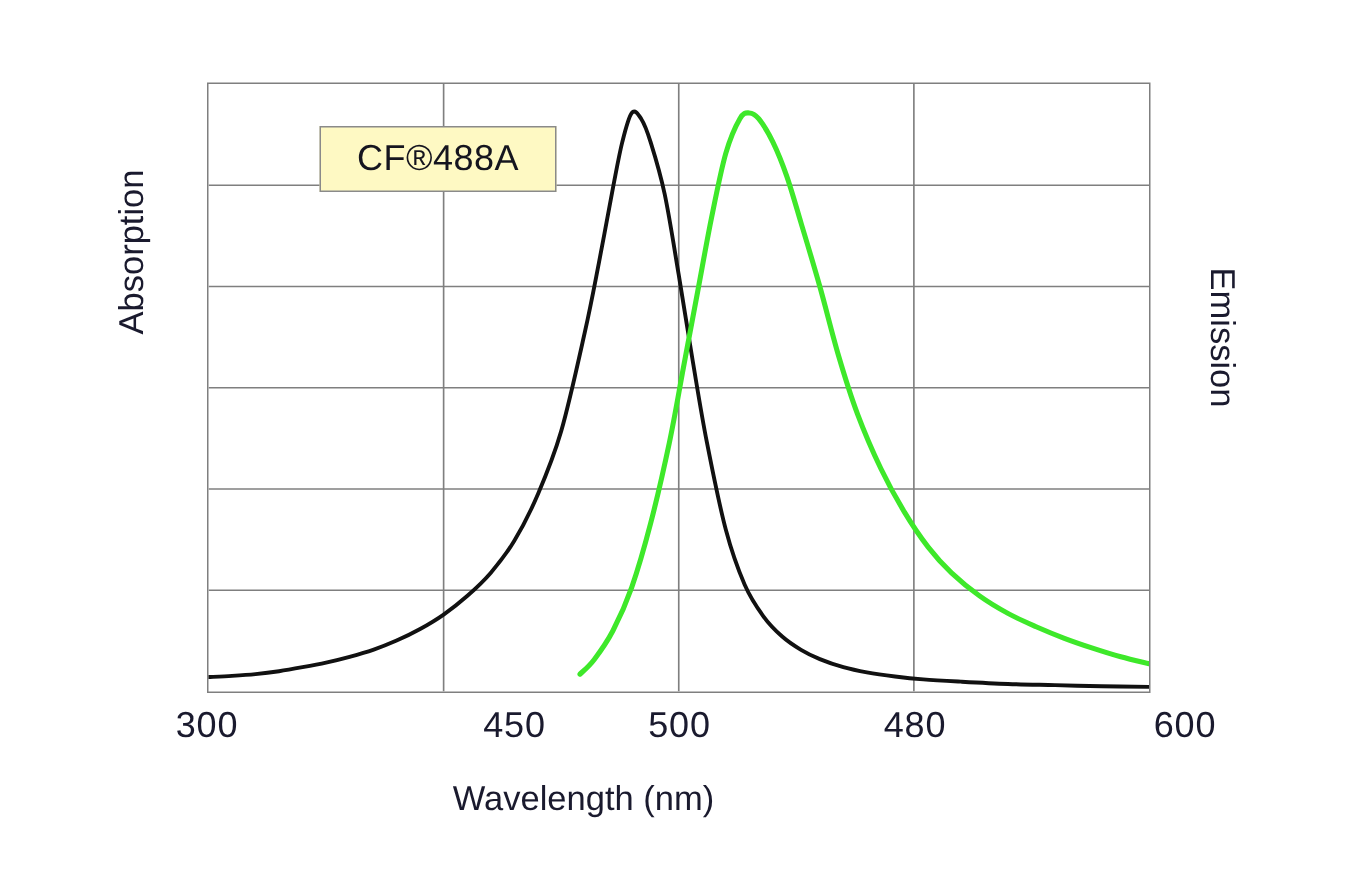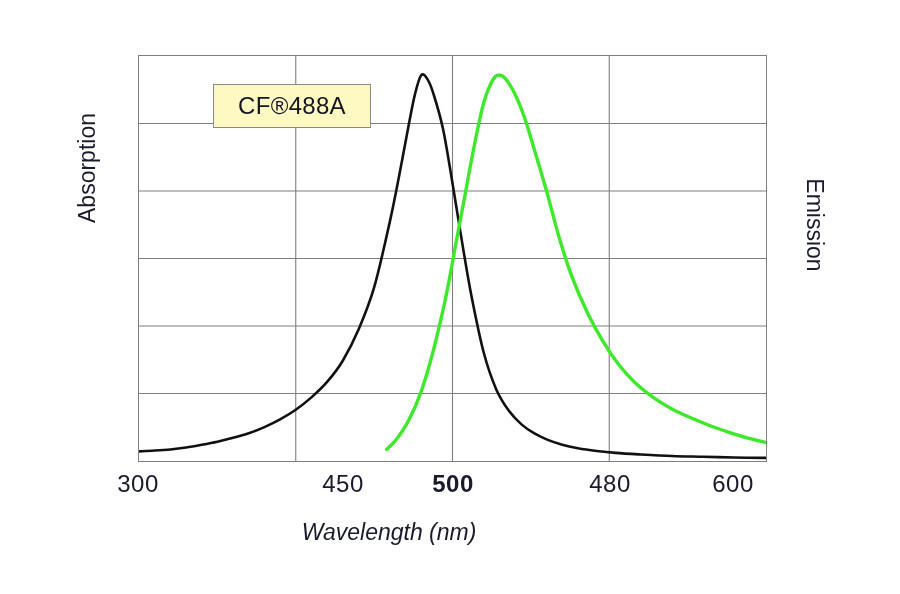--- a/index.html
+++ b/index.html
@@ -49,21 +49,20 @@
   }
   
   #x-axis-title {
     position: absolute;
     left: 0;
     top: 519px;
     width: 778px;
     text-align: center;
     font-size: 23px;
     color: #1a1a2e;
-    font-style: italic;
   }
   #y-axis-title-left {
     position: absolute;
     left: 74px;
     top: 168px;
     width: 160px;
     text-align: center;
     font-size: 23px;
     color: #1a1a2e;
     transform: rotate(-90deg);
@@ -120,23 +119,23 @@
         <line x1="471.75" x2="471.75" y1="0" y2="407" stroke="#7f7f7f" stroke-width="1.1"></line>
       </svg>
     <svg id="curves-svg" viewBox="0 0 629 407" preserveAspectRatio="none">
         <path d="M 0.00 397.31 C 2.62 397.18, 10.48 396.86, 15.73 396.53 C 20.97 396.21, 26.21 395.89, 31.45 395.37 C 36.69 394.85, 41.93 394.21, 47.17 393.43 C 52.42 392.66, 57.66 391.69, 62.90 390.72 C 68.14 389.75, 73.38 388.78, 78.63 387.62 C 83.87 386.46, 89.11 385.16, 94.35 383.74 C 99.59 382.32, 104.83 380.90, 110.07 379.09 C 115.32 377.28, 120.56 375.22, 125.80 372.89 C 131.04 370.56, 136.28 368.04, 141.53 365.14 C 146.77 362.23, 152.01 359.13, 157.25 355.45 C 162.49 351.76, 167.73 347.69, 172.98 343.04 C 178.22 338.39, 183.46 333.68, 188.70 327.54 C 193.94 321.40, 199.18 314.94, 204.43 306.22 C 209.67 297.50, 214.91 287.48, 220.15 275.21 C 225.39 262.93, 230.63 250.66, 235.88 232.57 C 241.12 214.48, 247.41 185.41, 251.60 166.68 C 255.79 147.94, 257.89 136.31, 261.03 120.16 C 264.18 104.01, 267.85 83.34, 270.47 69.77 C 273.09 56.20, 274.66 47.16, 276.76 38.76 C 278.86 30.36, 280.95 21.97, 283.05 19.38 C 285.15 16.80, 287.24 20.03, 289.34 23.26 C 291.44 26.49, 293.01 30.36, 295.63 38.76 C 298.25 47.16, 301.92 58.79, 305.06 73.65 C 308.21 88.51, 311.36 109.18, 314.50 127.91 C 317.64 146.65, 320.79 167.32, 323.94 186.06 C 327.08 204.79, 329.70 221.59, 333.37 240.32 C 337.04 259.06, 341.76 282.64, 345.95 298.47 C 350.14 314.29, 354.34 325.60, 358.53 335.29 C 362.72 344.98, 366.92 350.80, 371.11 356.61 C 375.30 362.42, 379.50 366.43, 383.69 370.18 C 387.88 373.92, 392.08 376.57, 396.27 379.09 C 400.46 381.61, 404.13 383.36, 408.85 385.29 C 413.57 387.23, 419.33 389.23, 424.58 390.72 C 429.82 392.21, 434.53 393.17, 440.30 394.21 C 446.07 395.24, 452.88 396.15, 459.17 396.92 C 465.46 397.70, 470.70 398.28, 478.04 398.86 C 485.38 399.44, 493.77 399.89, 503.20 400.41 C 512.63 400.93, 524.17 401.57, 534.65 401.96 C 545.13 402.35, 555.62 402.48, 566.10 402.74 C 576.58 402.99, 587.07 403.32, 597.55 403.51 C 608.03 403.71, 623.76 403.83, 629.00 403.90" fill="none" stroke="#111111" stroke-width="2.6" stroke-linecap="round" stroke-linejoin="round"></path>
         <path d="M 248.46 395.37 C 250.03 393.76, 254.22 390.53, 257.89 385.68 C 261.56 380.84, 266.28 374.38, 270.47 366.30 C 274.66 358.22, 278.86 349.18, 283.05 337.23 C 287.24 325.28, 291.44 310.74, 295.63 294.59 C 299.82 278.44, 304.54 257.77, 308.21 240.32 C 311.88 222.88, 314.50 206.73, 317.64 189.93 C 320.79 173.14, 323.93 156.34, 327.08 139.54 C 330.23 122.75, 333.37 104.66, 336.52 89.15 C 339.66 73.65, 342.81 57.50, 345.95 46.51 C 349.10 35.53, 352.76 27.78, 355.38 23.26 C 358.01 18.73, 359.58 19.38, 361.67 19.38 C 363.77 19.38, 365.34 20.03, 367.96 23.26 C 370.59 26.49, 374.25 32.30, 377.40 38.76 C 380.54 45.22, 383.69 52.97, 386.83 62.02 C 389.98 71.06, 392.60 80.75, 396.27 93.03 C 399.94 105.30, 404.66 120.81, 408.85 135.67 C 413.04 150.53, 417.24 167.97, 421.43 182.18 C 425.62 196.39, 429.29 208.35, 434.01 220.94 C 438.73 233.54, 444.49 246.78, 449.73 257.77 C 454.98 268.75, 460.22 278.12, 465.46 286.84 C 470.70 295.56, 475.94 303.31, 481.19 310.10 C 486.43 316.88, 491.14 322.05, 496.91 327.54 C 502.68 333.03, 509.49 338.52, 515.78 343.04 C 522.07 347.57, 528.36 351.25, 534.65 354.67 C 540.94 358.10, 547.23 360.81, 553.52 363.59 C 559.81 366.36, 566.10 368.95, 572.39 371.34 C 578.68 373.73, 584.97 375.86, 591.26 377.93 C 597.55 380.00, 603.84 382.00, 610.13 383.74 C 616.42 385.49, 625.86 387.62, 629.00 388.39" fill="none" stroke="#3ee82a" stroke-width="3.4" stroke-linecap="round" stroke-linejoin="round"></path>
       </svg>
   </div>
 
   <div class="xtick" style="left:138px;">300</div>
   <div class="xtick" style="left:295px;margin-left:48px;">450</div>
-  <div class="xtick" style="left:453px;font-weight:bold;">500</div>
+  <div class="xtick" style="left:453px;">500</div>
   <div class="xtick" style="left:610px;">480</div>
-  <div class="xtick" style="left:733px;">600</div>
+  <div class="xtick" style="left:790px;">600</div>
 
   <div id="x-axis-title">Wavelength (nm)</div>
   <div id="y-axis-title-left">Absorption</div>
   <div id="y-axis-title-right">Emission</div>
 
   <div id="legend-box">
     <span id="legend-label">CF®488A</span>
   </div>
 
 </div>

